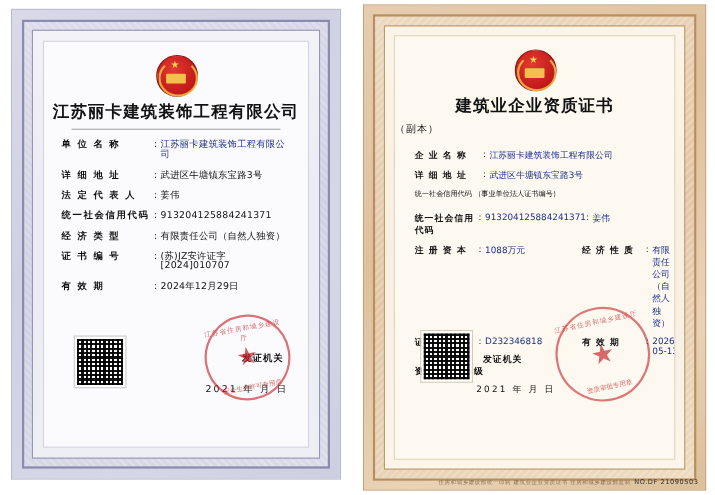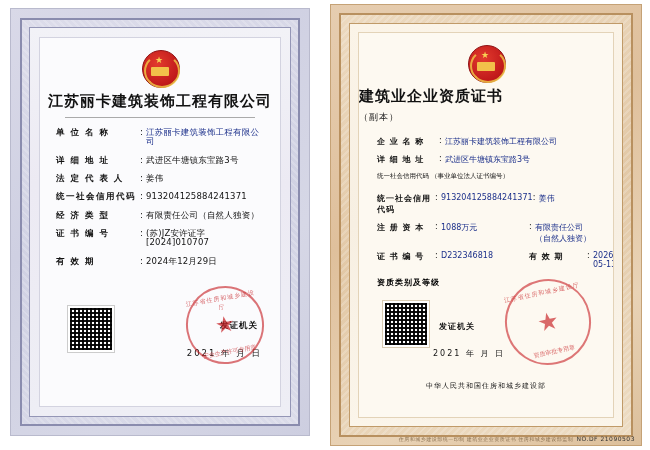--- a/index.html
+++ b/index.html
@@ -136,21 +136,21 @@
   .cert-right .inner-frame{
     position:absolute;left:8px;top:8px;right:8px;bottom:8px;
     border:1px solid #c09a68;
     background:linear-gradient(180deg,#fbf4e8 0%,#f7efe2 50%,#fbf5ea 100%);
   }
   .cert-right .paper{
     position:absolute;left:8px;top:8px;right:8px;bottom:8px;
     background:#fdf9f1;border:1px solid #e3d3b8;overflow:hidden;
   }
   .title-right{
-    font-size:15px;font-weight:bold;color:#111;
+    text-align:center;font-size:15px;font-weight:bold;color:#111;
     letter-spacing:1px;margin-top:4px;
   }
   .subtitle-right{
     text-align:left;font-size:9px;color:#111;margin-top:5px;letter-spacing:1px;
   }
   .rfields{
     margin:12px 18px 0 18px;font-size:8px;color:#111;
   }
   .rrow{display:flex;align-items:flex-start;margin-bottom:7px;}
   .rlabel{width:62px;flex:0 0 62px;font-weight:bold;letter-spacing:1px;font-size:8px;}
@@ -327,20 +327,21 @@
                 <div class="rvalue">姜伟</div>
               </div>
             </div>
             <div class="rrow2">
               <div class="c1">
                 <div class="rlabel">注 册 资 本</div>
                 <div class="fcolon">:</div>
                 <div class="rvalue">1088万元</div>
               </div>
               <div class="c2">
+                <div class="rlabel">经 济 性 质</div>
                 <div class="fcolon">:</div>
                 <div class="rvalue">有限责任公司（自然人独资）</div>
               </div>
             </div>
             <div class="rrow2">
               <div class="c1">
                 <div class="rlabel">证 书 编 号</div>
                 <div class="fcolon">:</div>
                 <div class="rvalue">D232346818</div>
               </div>
@@ -360,21 +361,20 @@
             <div class="org">发证机关</div>
             <div class="date">2021 年 月 日</div>
           </div>
 
           <div class="seal-right">
             <div class="stext">江苏省住房和城乡建设厅</div>
             <div class="sstar">★</div>
             <div class="stext2">资质审批专用章</div>
           </div>
 
-          <div class="footer-right">中华人民共和国住房和城乡建设部</div>
 
         </div>
       </div>
     </div>
     <div class="microtext">住房和城乡建设部统一印制 建筑业企业资质证书 住房和城乡建设部监制</div>
     <div class="serial">NO.DF 21090503</div>
   </div>
 
 </div>
 

